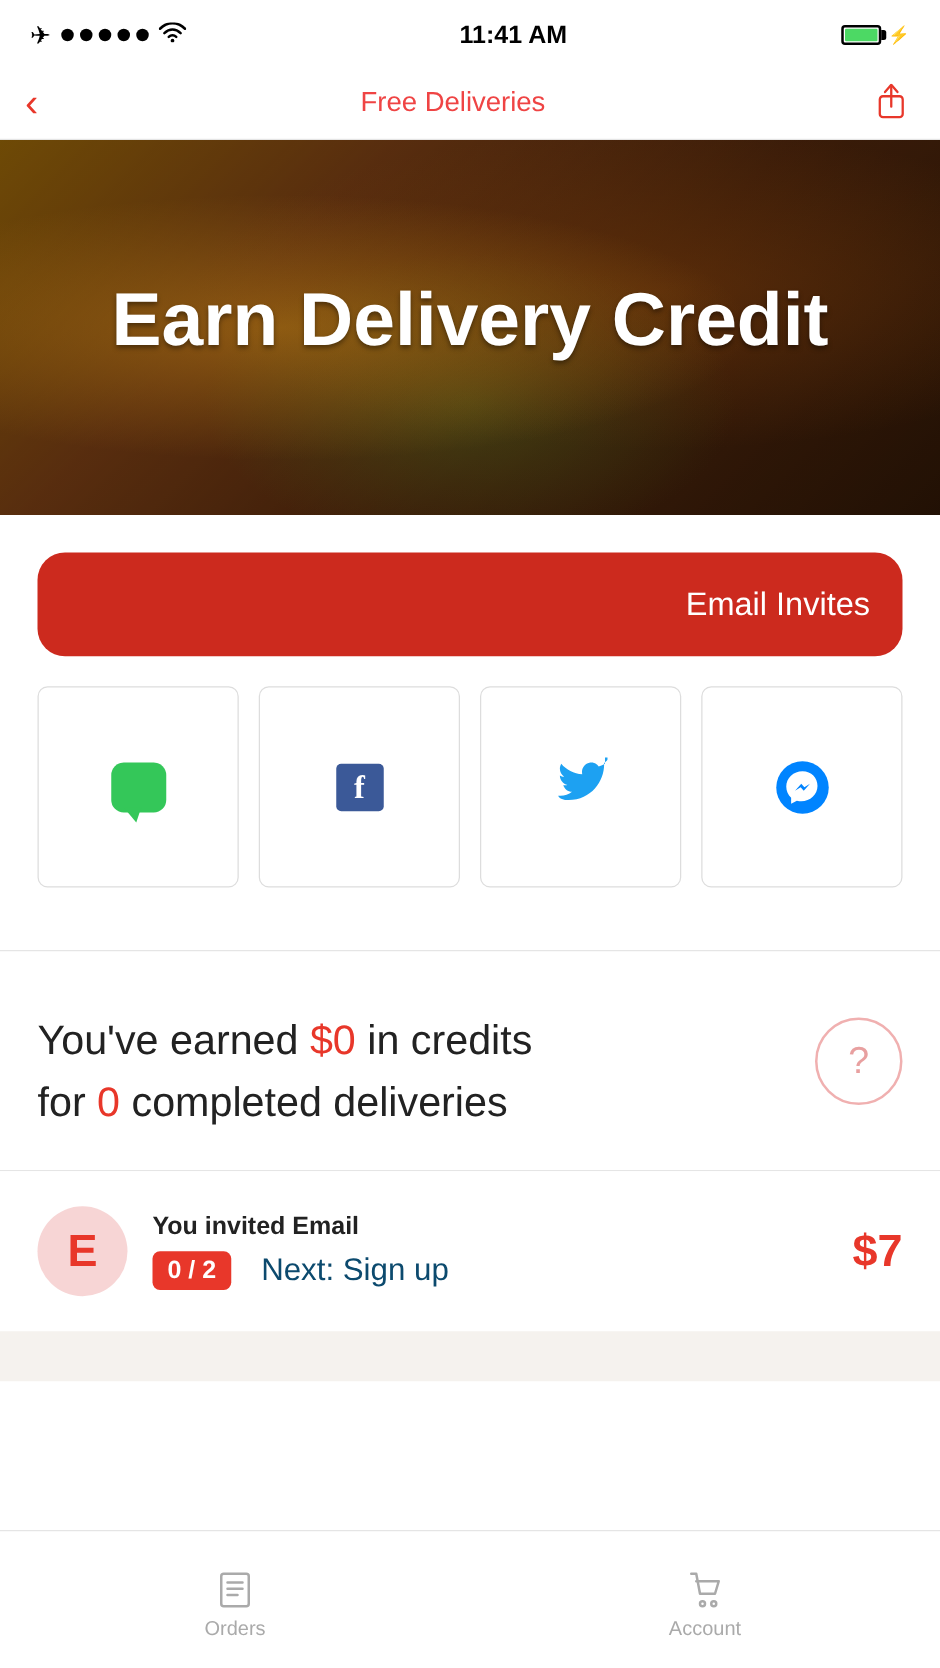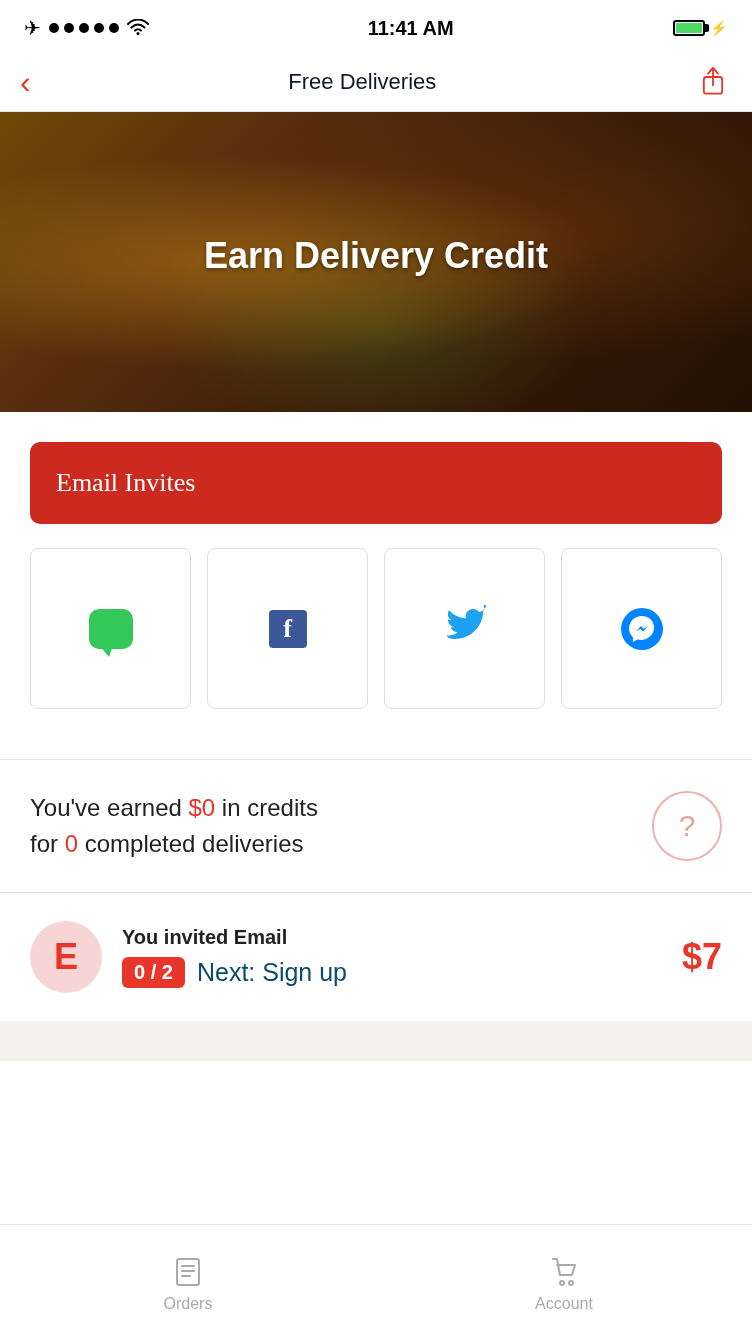--- a/index.html
+++ b/index.html
@@ -89,21 +89,21 @@
     .back-btn {
       font-size: 32px;
       color: #e8372a;
       cursor: pointer;
       line-height: 1;
       font-weight: 300;
     }
     .nav-title {
       font-size: 22px;
       font-weight: 500;
-      color: #0f172a;
+      color: #ef4444;
     }
     .share-btn {
       width: 38px; height: 38px;
       display: flex;
       align-items: center;
       justify-content: center;
       cursor: pointer;
     }
     .share-icon-svg {
       width: 30px; height: 30px;
@@ -126,21 +126,21 @@
     .hero-banner::before {
       content: '';
       position: absolute;
       inset: 0;
       background:
         radial-gradient(ellipse at 30% 50%, rgba(180,120,20,0.6) 0%, transparent 50%),
         radial-gradient(ellipse at 70% 40%, rgba(120,60,10,0.5) 0%, transparent 50%),
         radial-gradient(ellipse at 50% 70%, rgba(80,140,40,0.3) 0%, transparent 40%);
     }
     .hero-title {
-      font-size: 36px;
+      font-size: 60px;
       font-weight: 700;
       color: #fff;
       text-align: center;
       position: relative;
       z-index: 1;
       line-height: 1.2;
       margin-bottom: 12px;
       text-shadow: 0 2px 4px rgba(0,0,0,0.4);
     }
     .hero-subtitle {
@@ -158,28 +158,27 @@
       padding: 30px 30px 20px;
       background: #fff;
     }
 
     
     .email-btn {
       width: 100%;
       background: #cc2a1e;
       color: #fff;
       border: none;
-      border-radius: 10px;
+      border-radius: 22px;
       padding: 26px;
       font-size: 26px;
       font-weight: 500;
       cursor: pointer;
       margin-bottom: 24px;
-      text-align: left;
-      font-family: Liberation Serif, serif;
+      text-align: right;
     }
 
     
     .social-buttons {
       display: flex;
       gap: 16px;
       margin-bottom: 0;
     }
     .social-btn {
       flex: 1;
@@ -222,23 +221,24 @@
     }
 
     
     .credits-section {
       display: flex;
       align-items: center;
       justify-content: space-between;
       padding: 0 30px 30px;
     }
     .credits-text {
-      font-size: 24px;
+      font-size: 33px;
       color: #222;
       line-height: 1.5;
+      margin-top: 16px;
     }
     .credits-amount {
       color: #e8372a;
     }
     .help-btn {
       width: 70px; height: 70px;
       border-radius: 50%;
       border: 2px solid #f0b0b0;
       display: flex;
       align-items: center;
@@ -283,21 +283,21 @@
     }
     .invite-title {
       font-size: 20px;
       font-weight: 600;
       color: #222;
       margin-bottom: 8px;
     }
     .invite-progress-row {
       display: flex;
       align-items: center;
-      gap: 12px;
+      gap: 24px;
     }
     .progress-badge {
       background: #e8372a;
       color: #fff;
       border-radius: 6px;
       padding: 4px 12px;
       font-size: 20px;
       font-weight: 600;
     }
     .invite-next {

